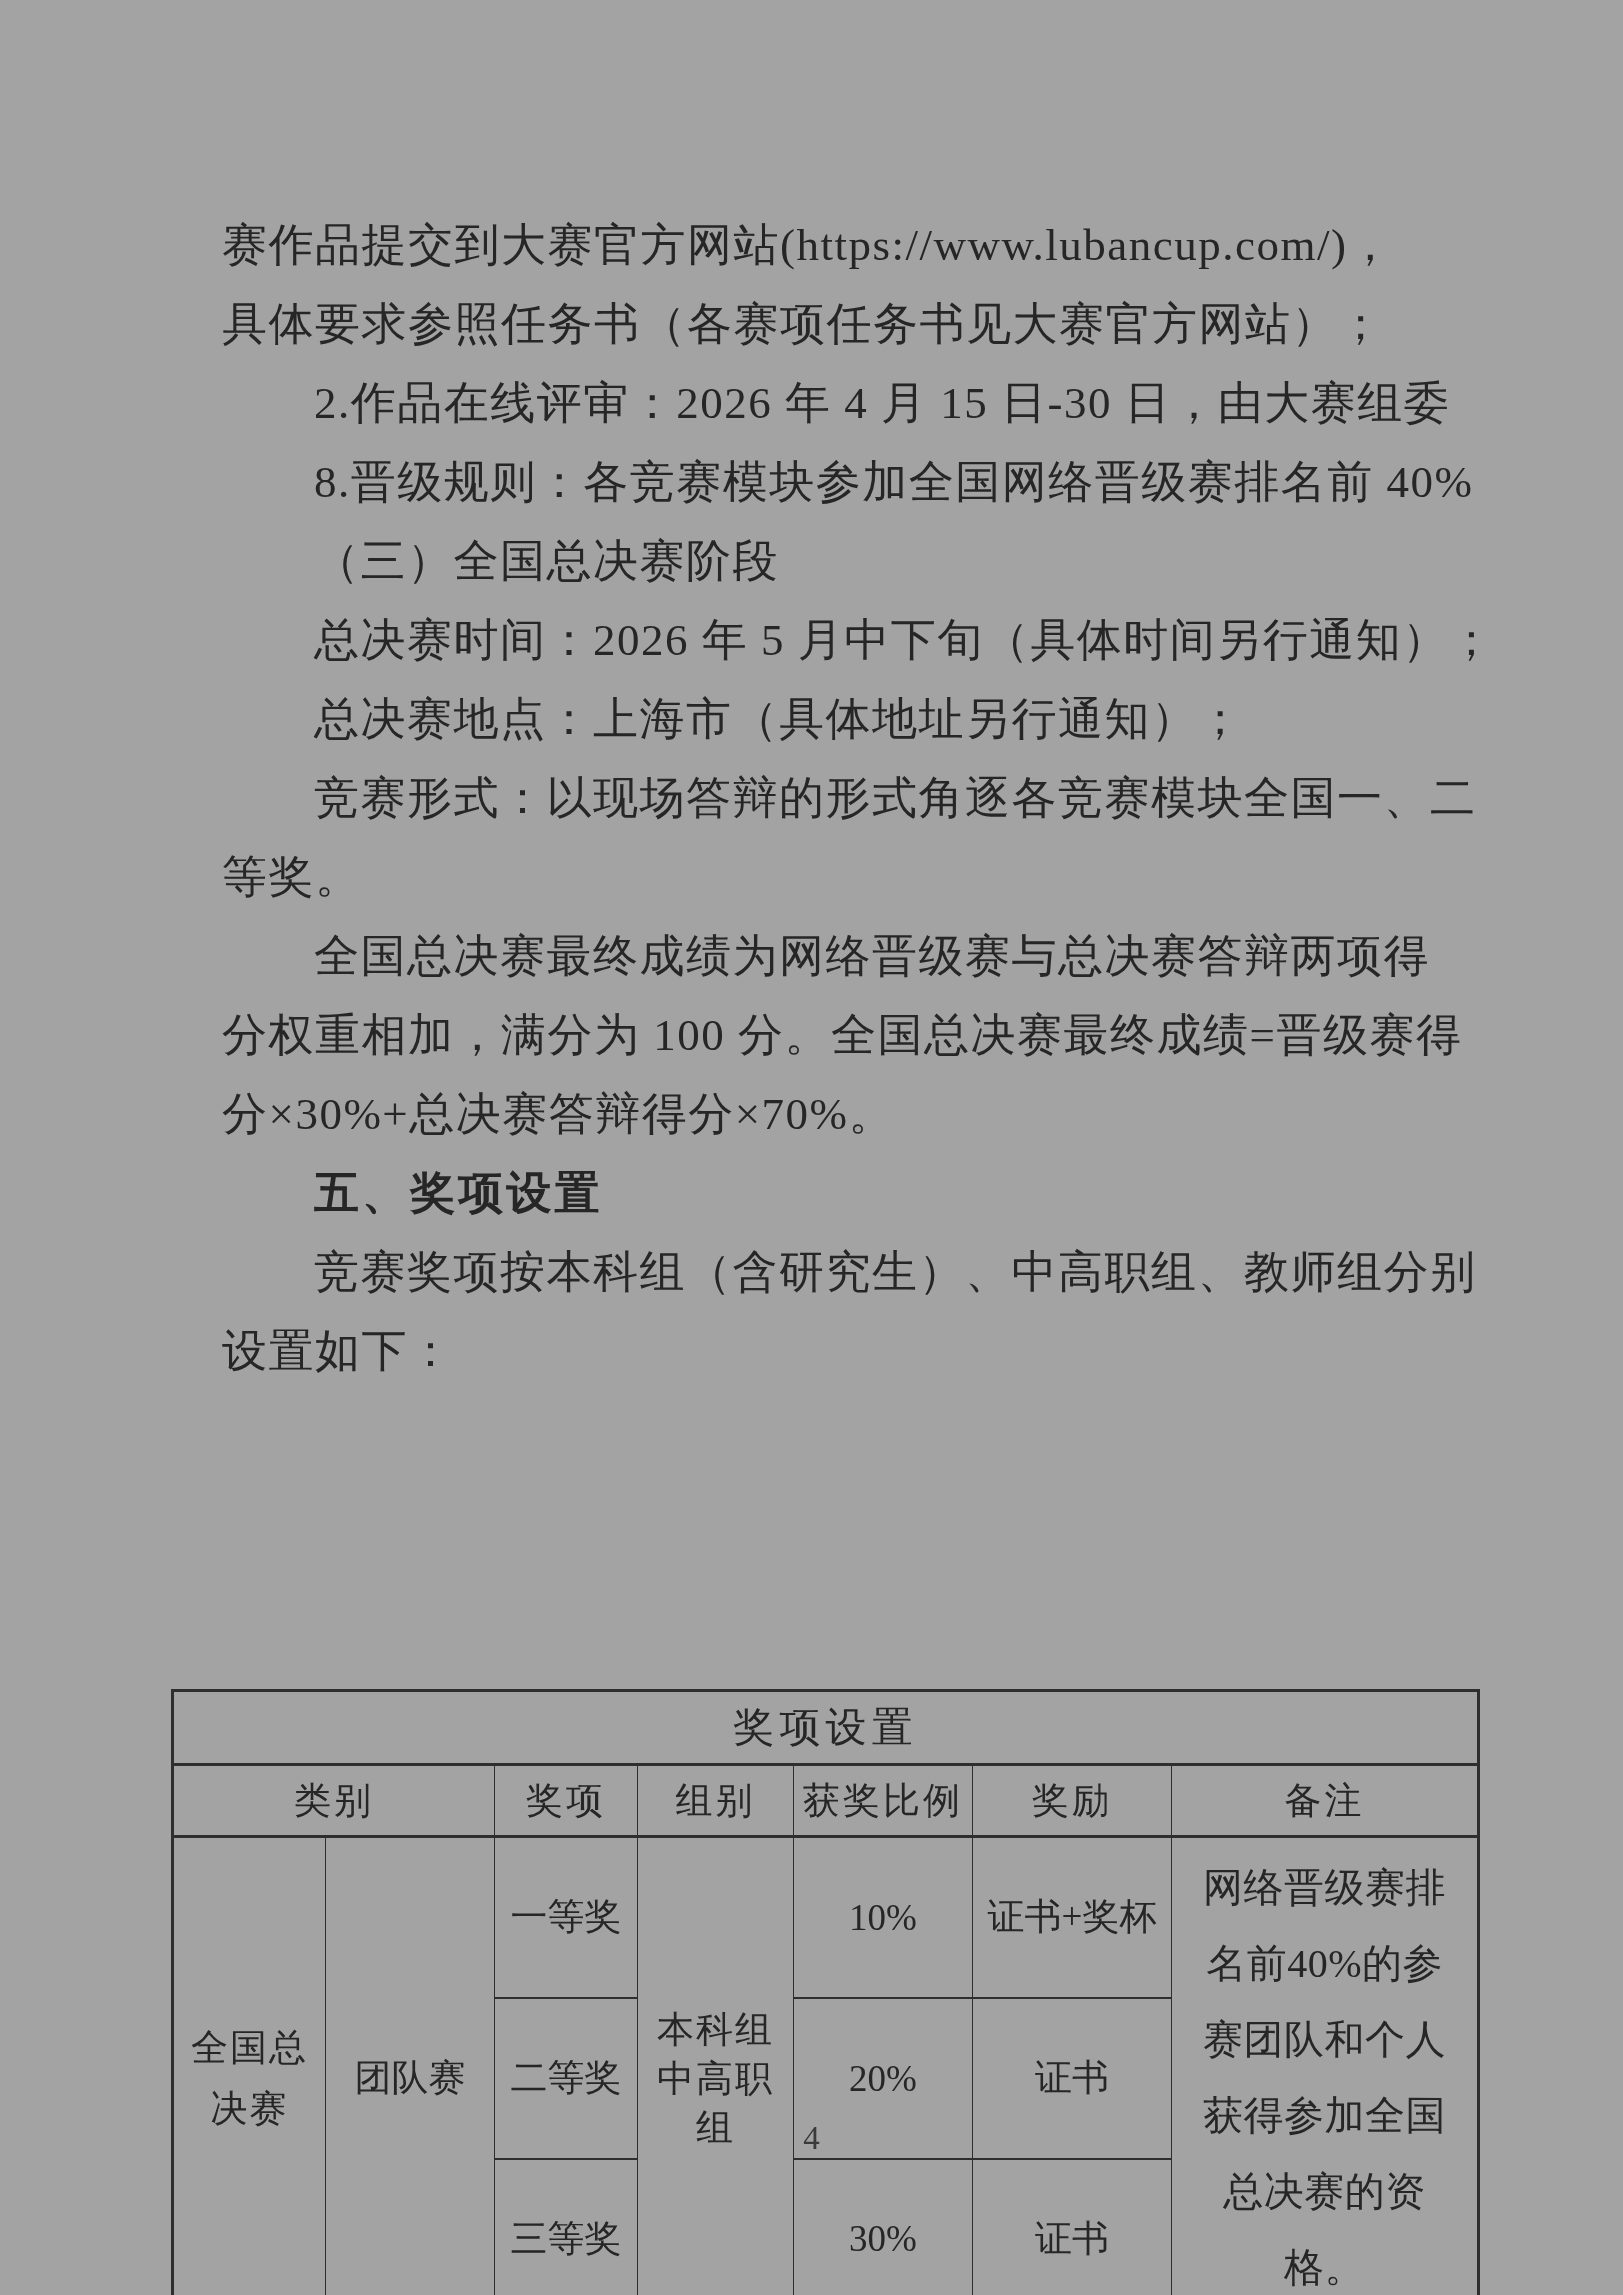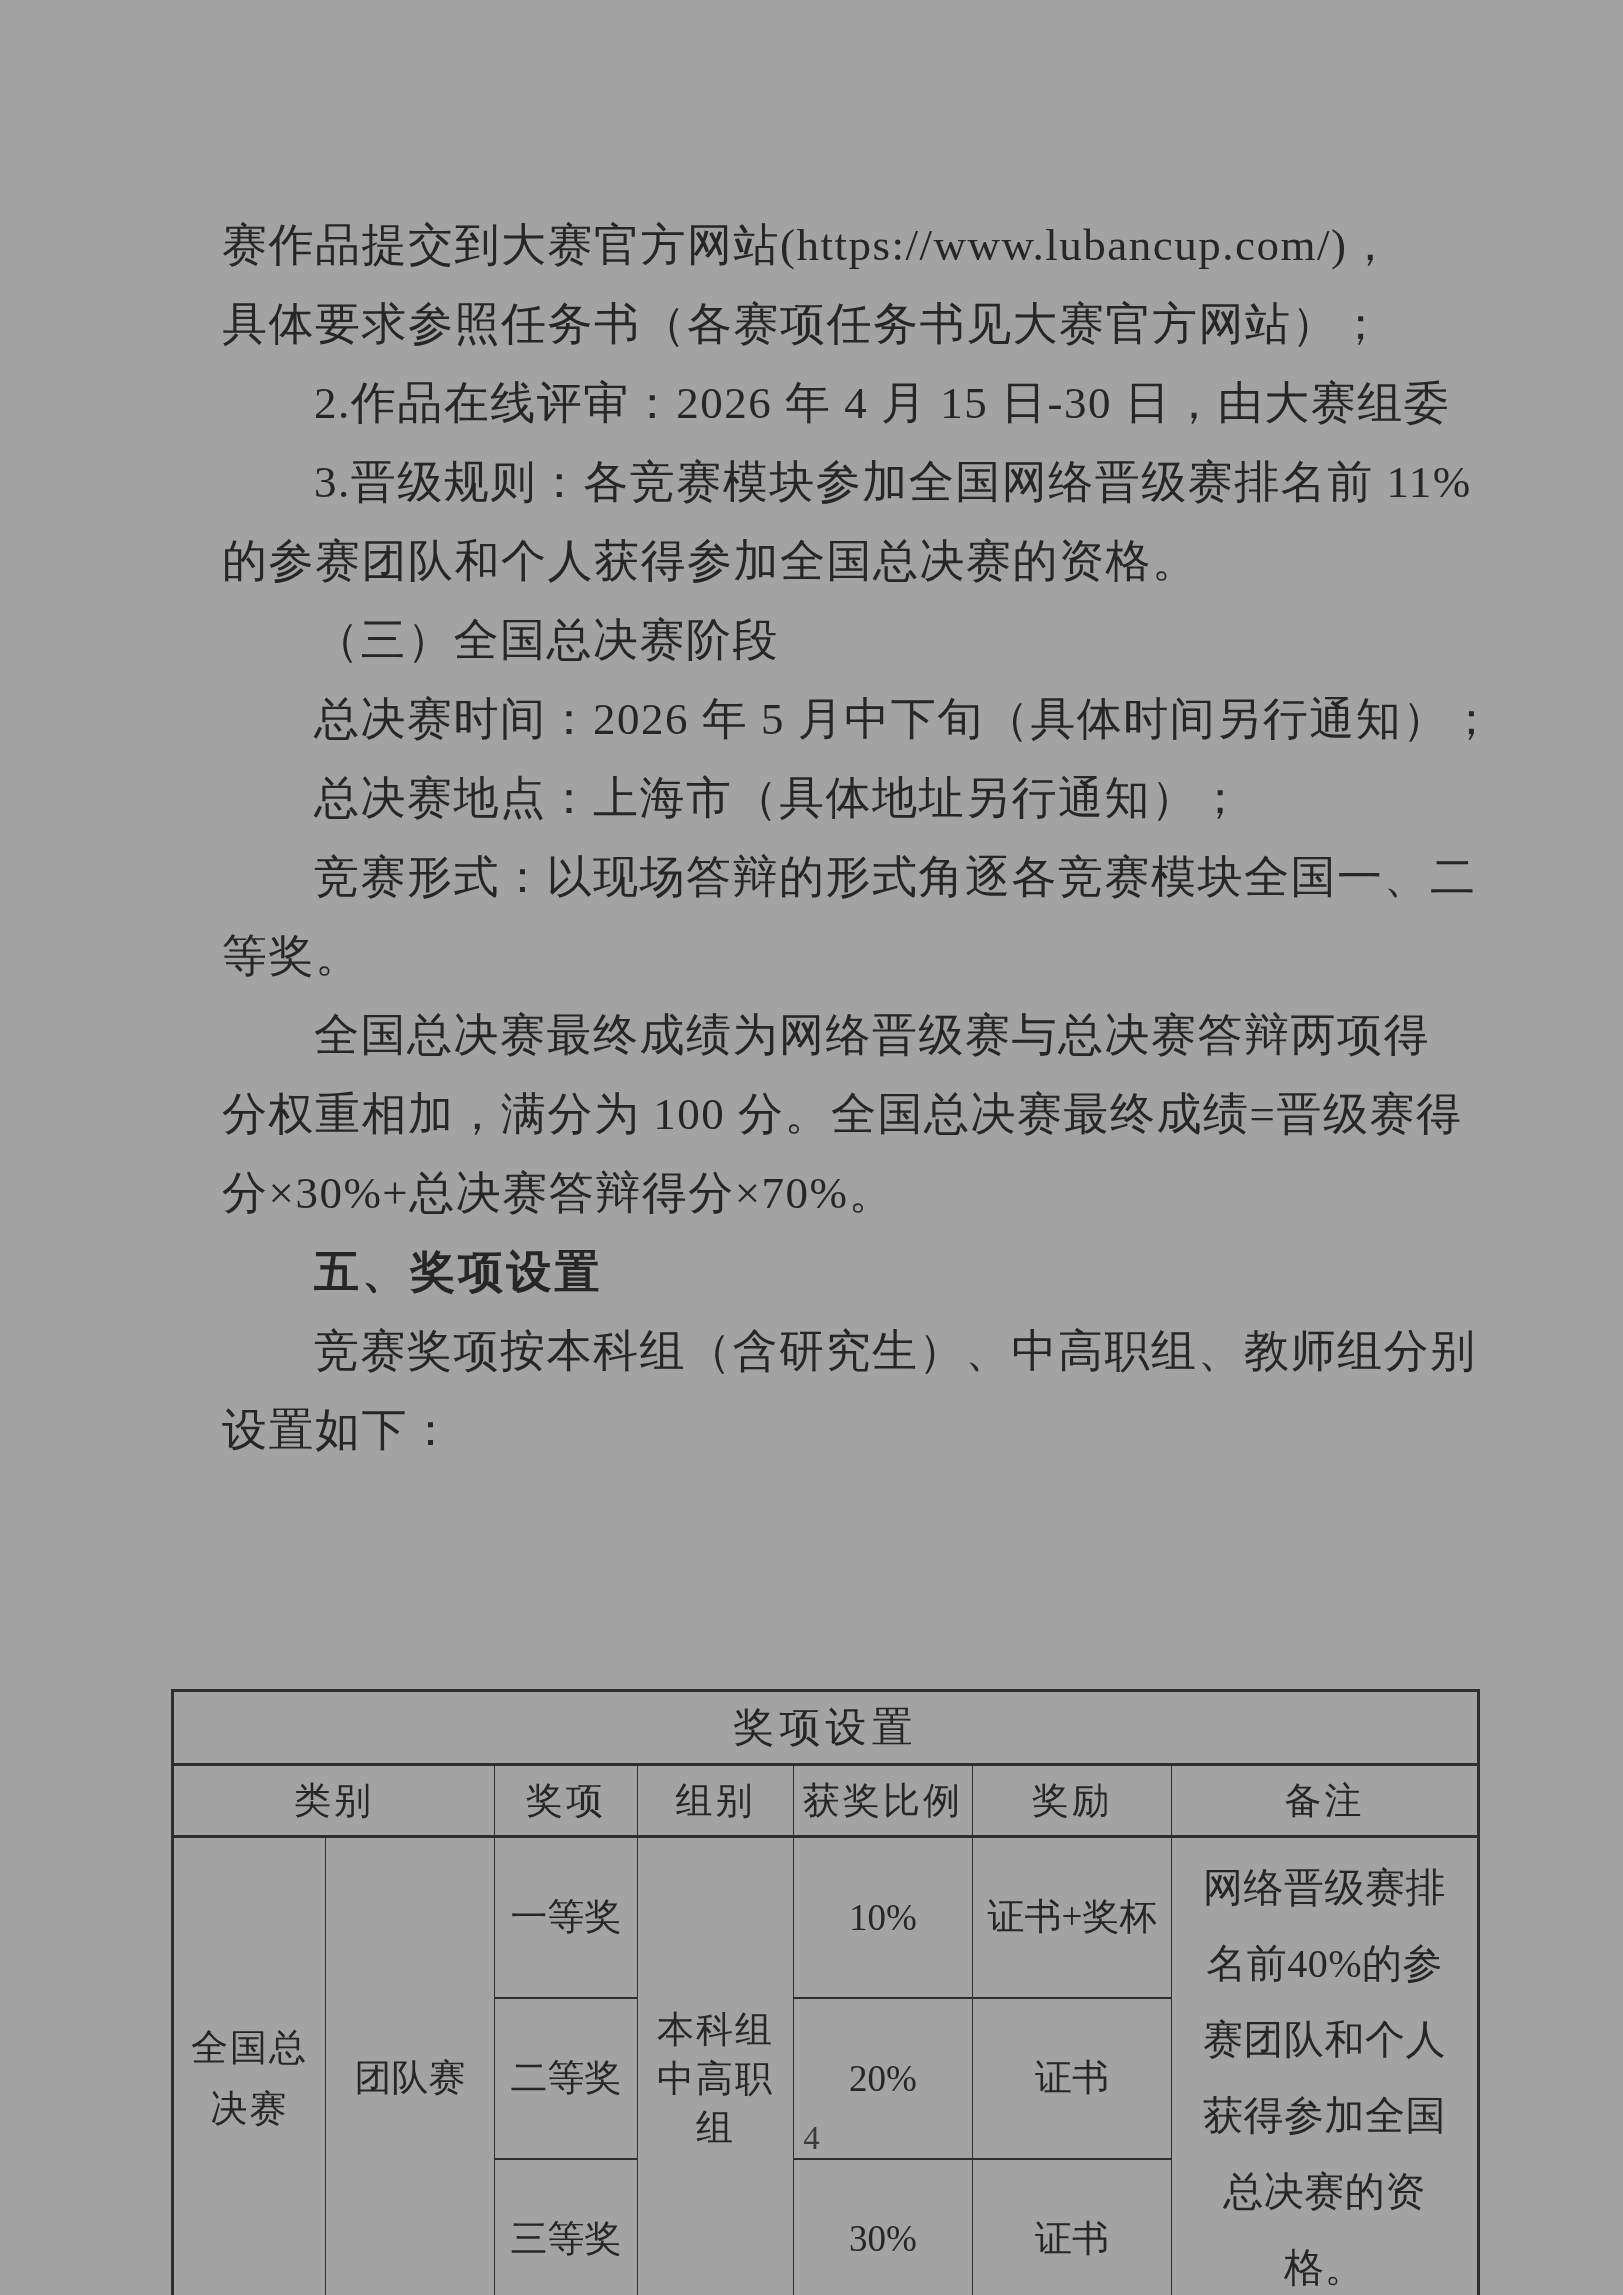--- a/index.html
+++ b/index.html
@@ -94,22 +94,21 @@
 </style>
 </head>
 <body>
 
 <div class="page">
 
   <div class="body-text">
     <div class="line">赛作品提交到大赛官方网站(https://www.lubancup.com/)，</div>
     <div class="line">具体要求参照任务书（各赛项任务书见大赛官方网站）；</div>
     <div class="line indent">2.作品在线评审：2026 年 4 月 15 日-30 日，由大赛组委</div>
-    <div class="line indent">3.晋级规则：各竞赛模块参加全国网络晋级赛排名前 11%</div>
-    <div class="line">的参赛团队和个人获得参加全国总决赛的资格。</div>
+    <div class="line indent">8.晋级规则：各竞赛模块参加全国网络晋级赛排名前 40%</div>
     <div class="line indent">（三）全国总决赛阶段</div>
     <div class="line indent">总决赛时间：2026 年 5 月中下旬（具体时间另行通知）；</div>
     <div class="line indent">总决赛地点：上海市（具体地址另行通知）；</div>
     <div class="line indent">竞赛形式：以现场答辩的形式角逐各竞赛模块全国一、二</div>
     <div class="line">等奖。</div>
     <div class="line indent">全国总决赛最终成绩为网络晋级赛与总决赛答辩两项得</div>
     <div class="line">分权重相加，满分为 100 分。全国总决赛最终成绩=晋级赛得</div>
     <div class="line">分×30%+总决赛答辩得分×70%。</div>
     <div class="line indent heading">五、奖项设置</div>
     <div class="line indent">竞赛奖项按本科组（含研究生）、中高职组、教师组分别</div>

